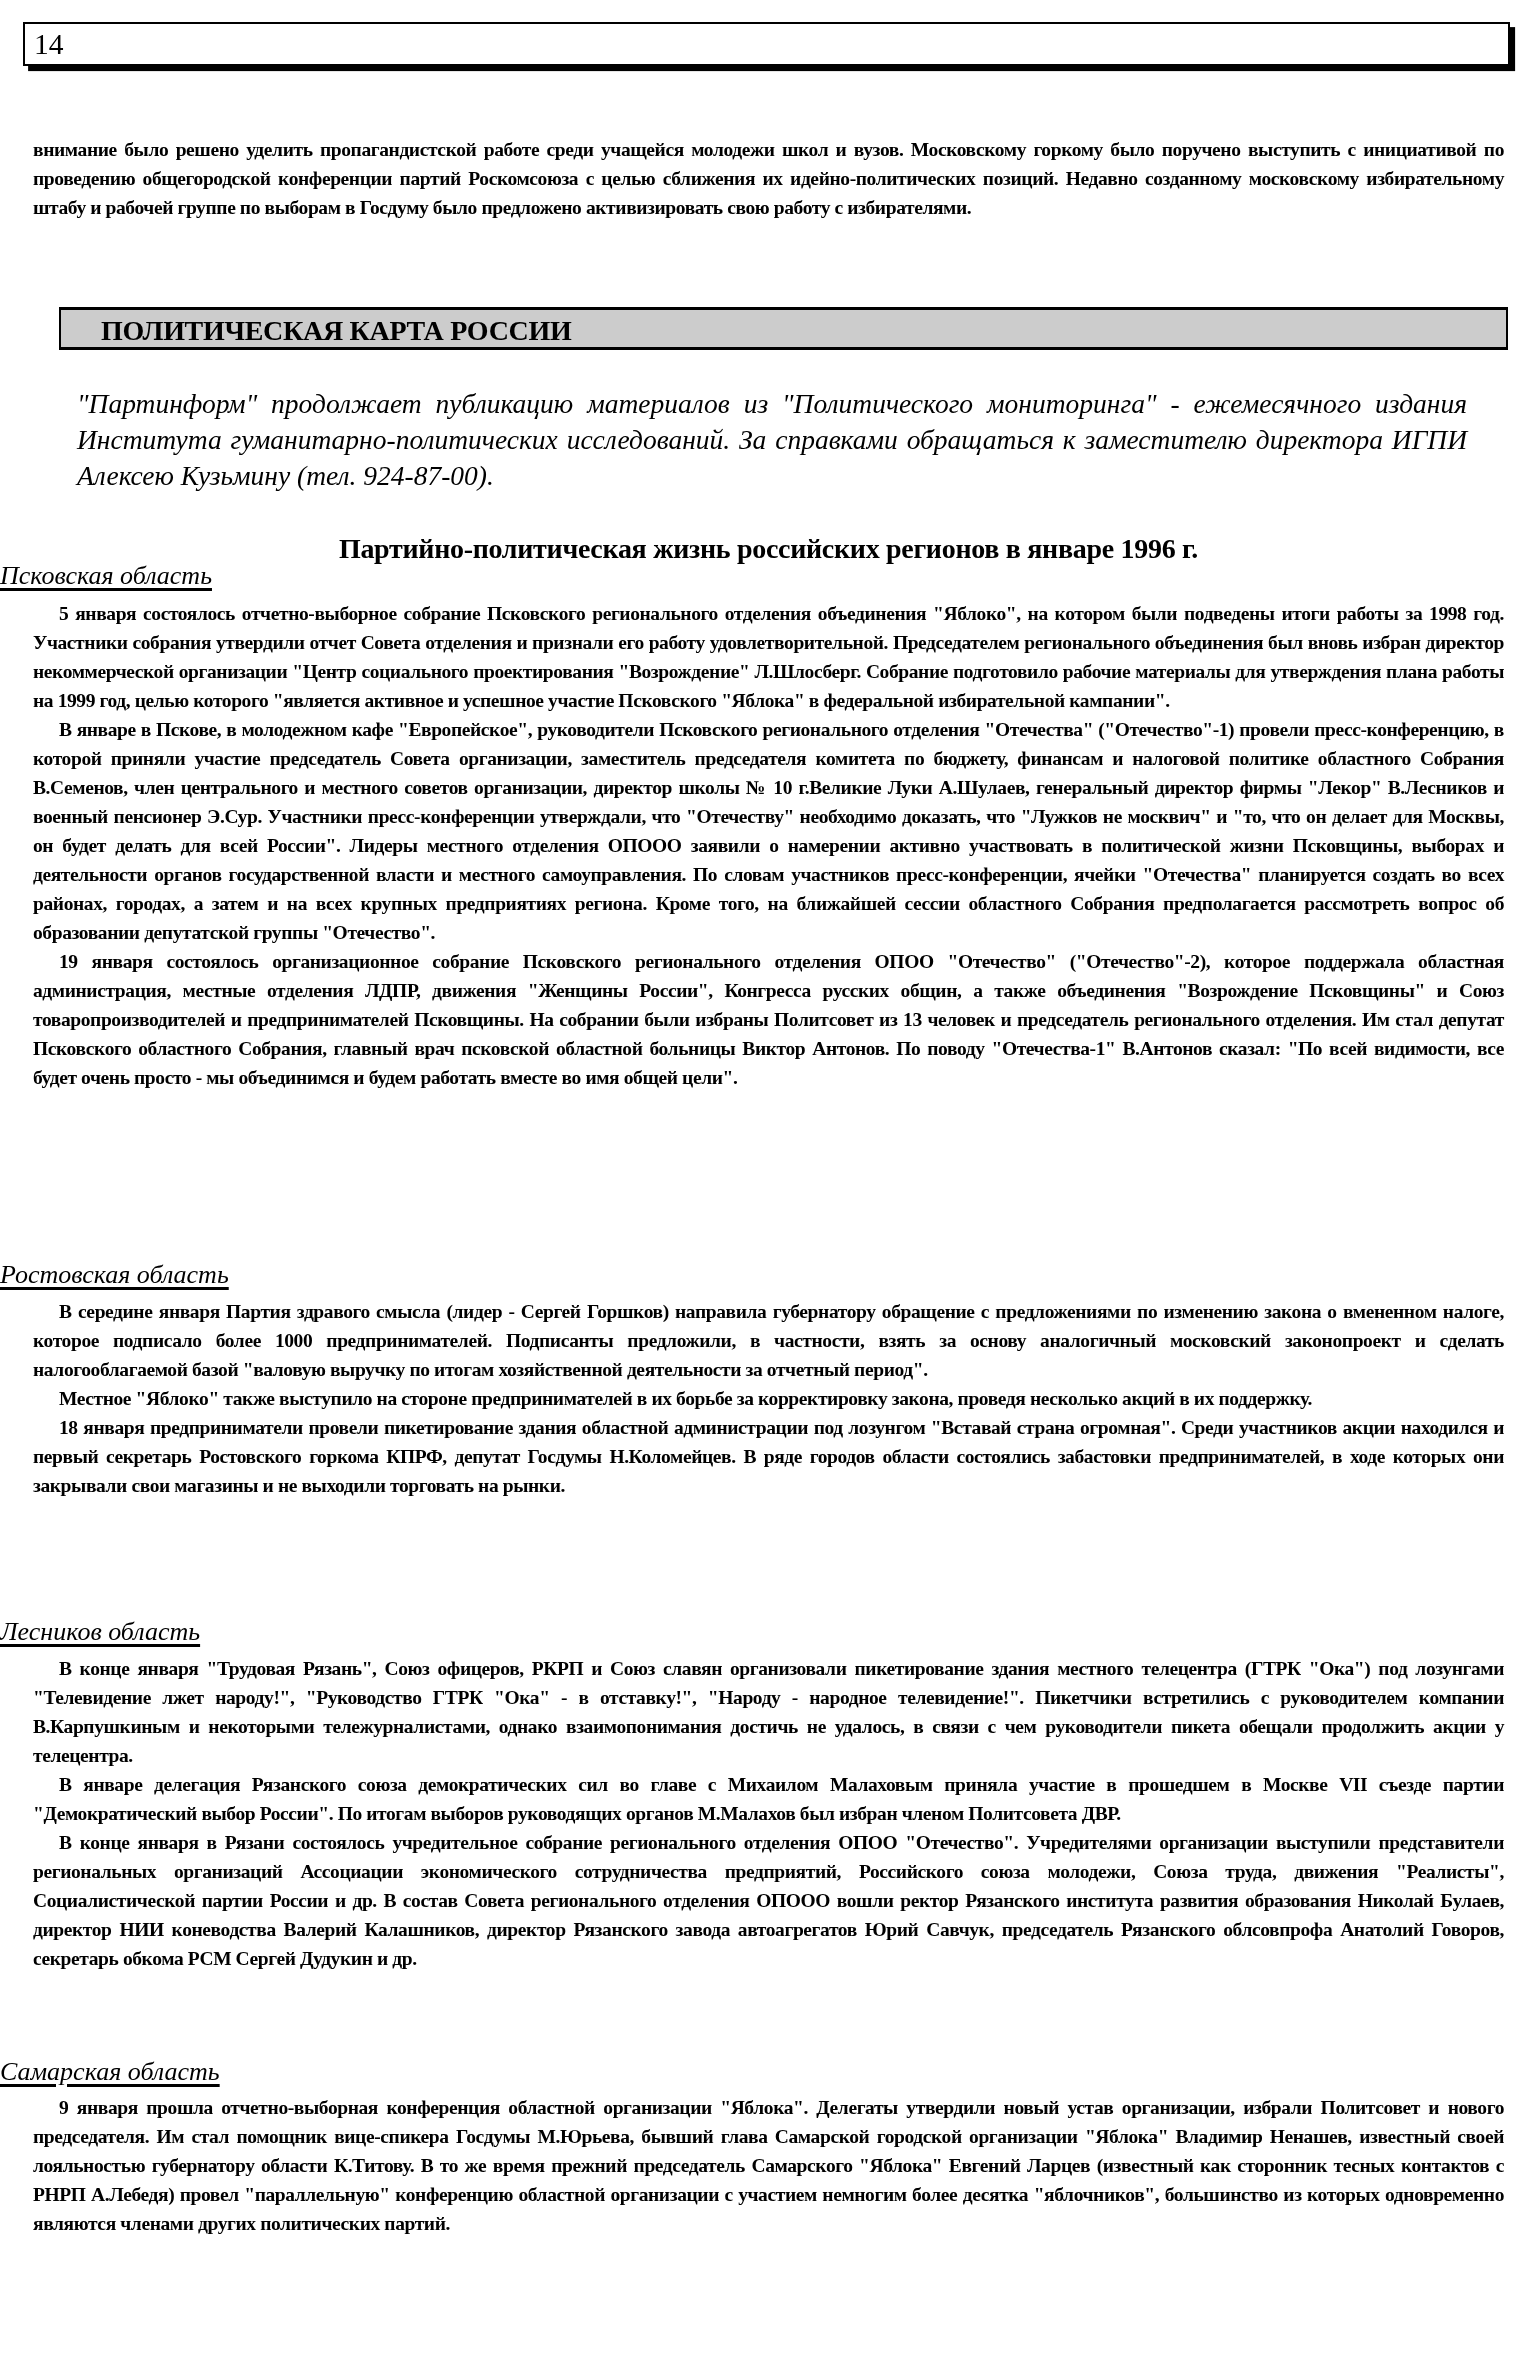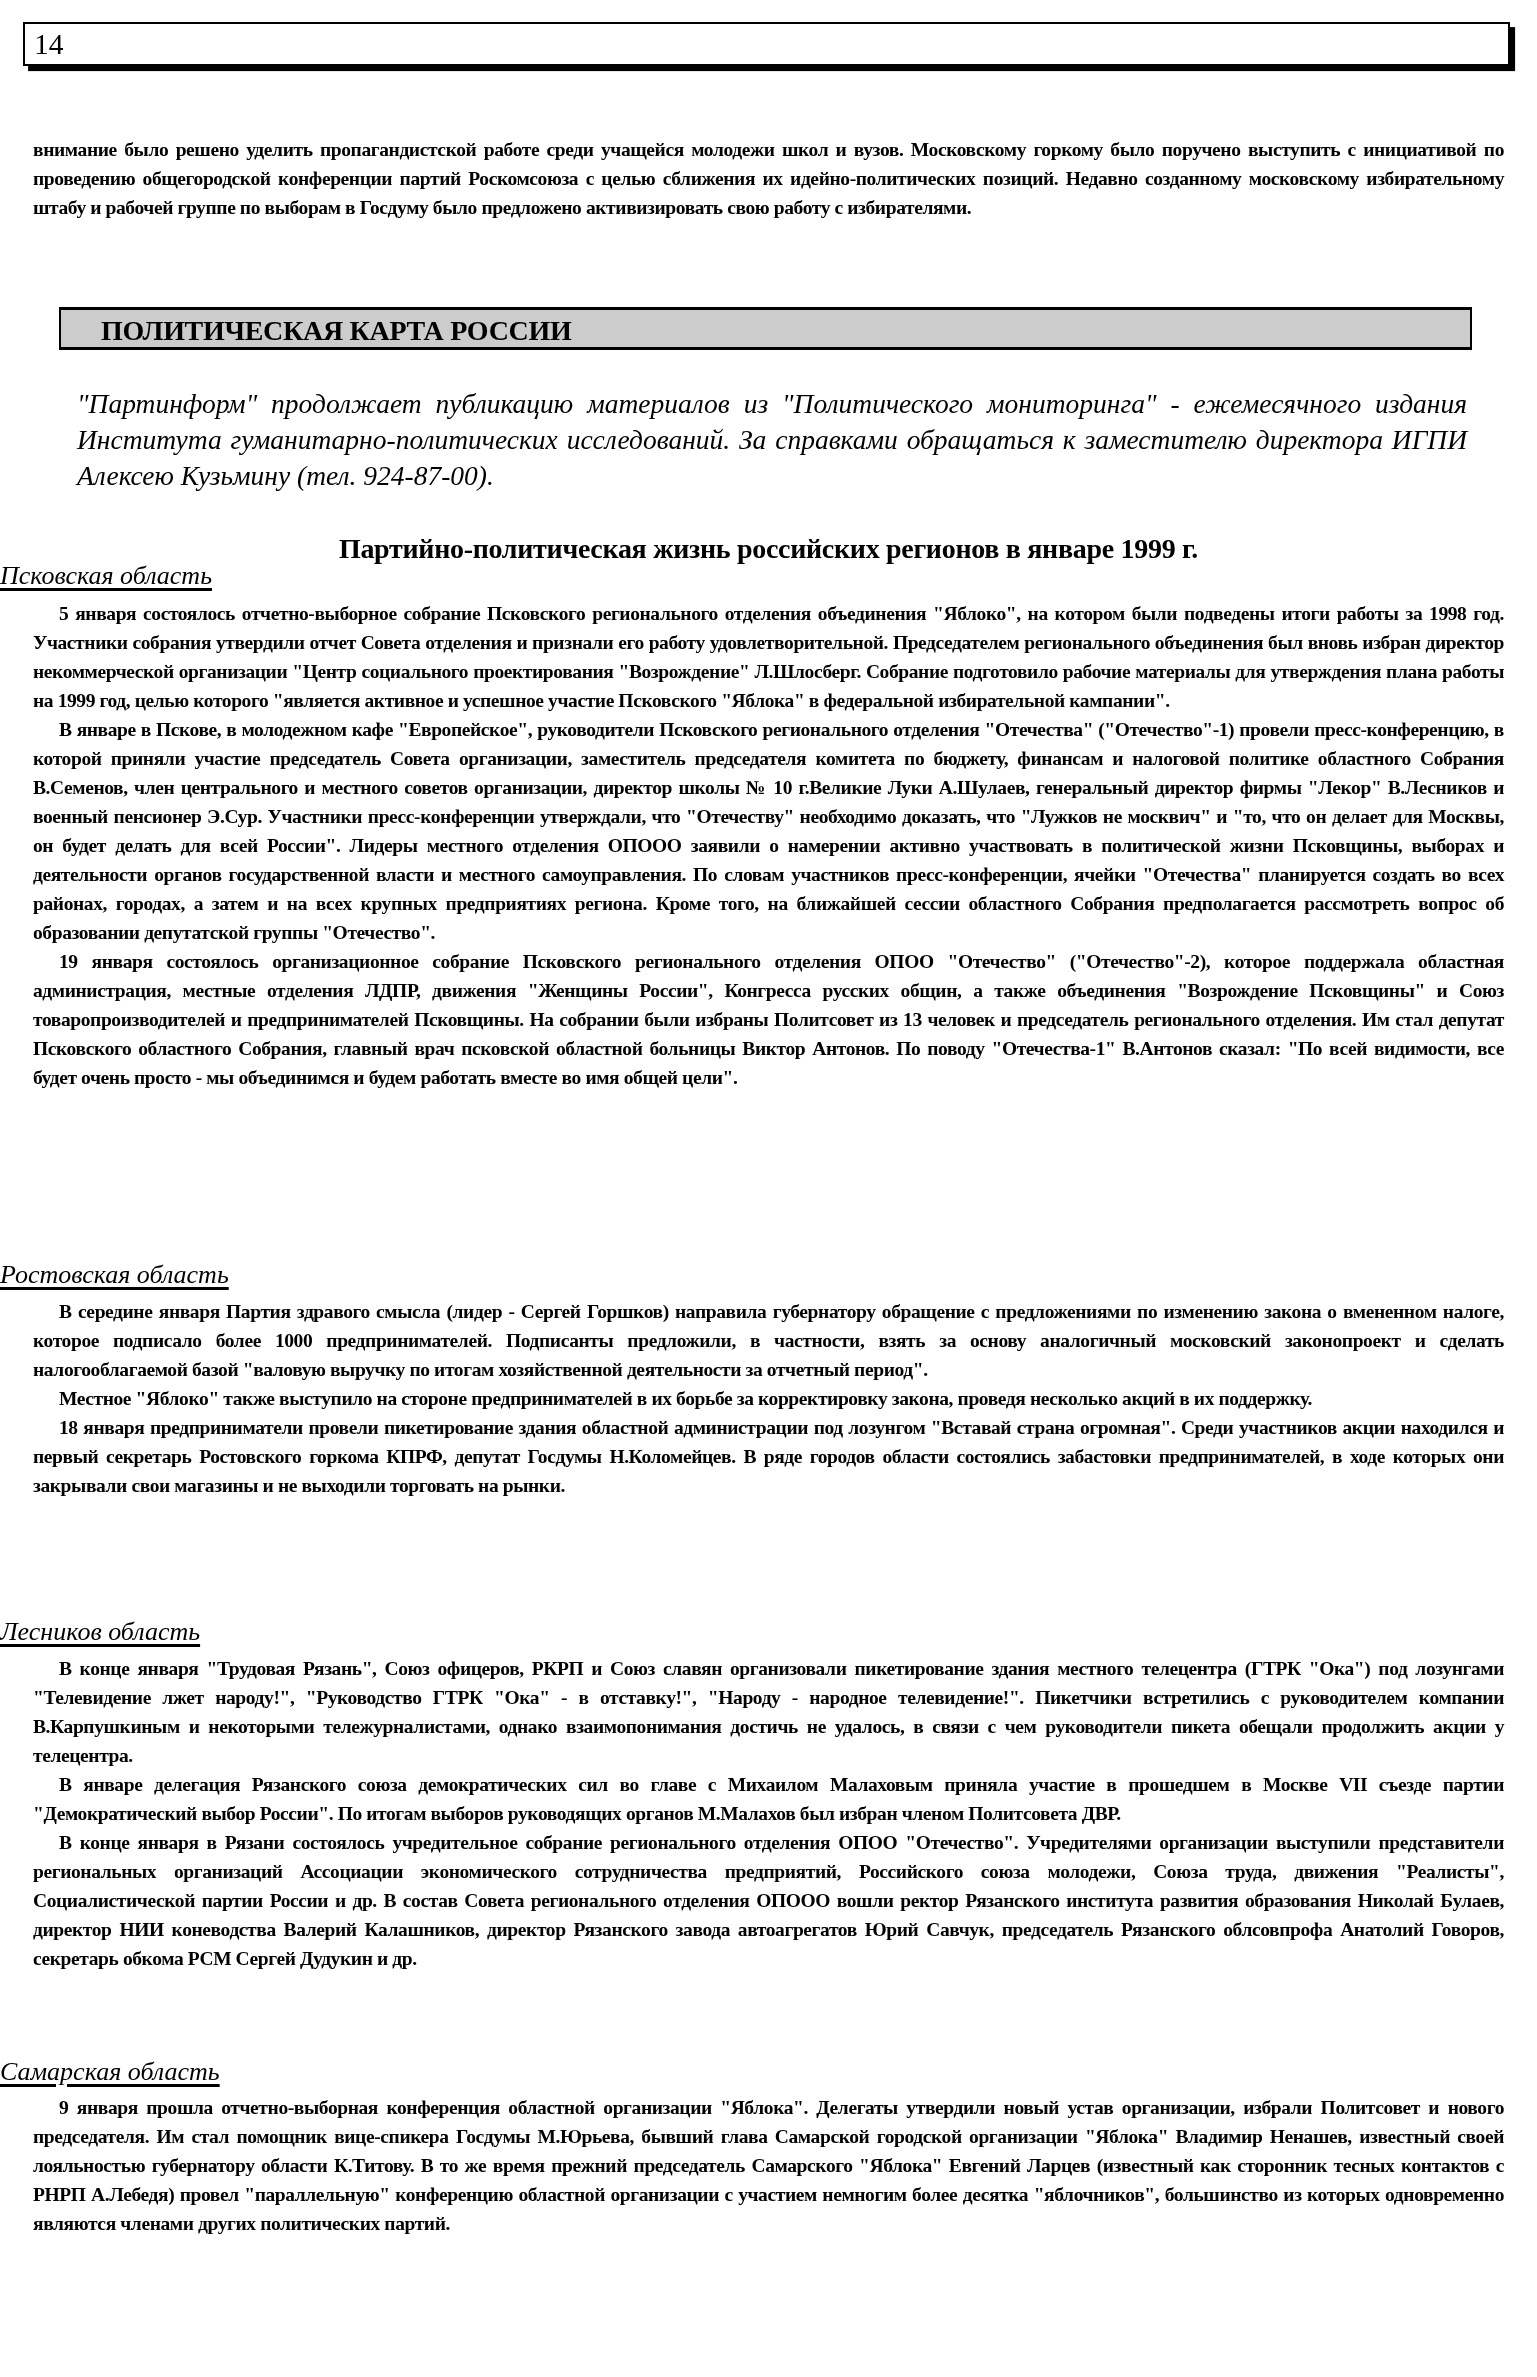--- a/index.html
+++ b/index.html
@@ -7,21 +7,21 @@
          font-family: "Liberation Serif", "DejaVu Serif", serif; color: #000; }
   .page-header { position: absolute; left: 23px; top: 22px; width: 1483px; height: 40px;
                  border: 2.6px solid #000; background: #fff; box-shadow: 5.1px 5.1px 0 #000; }
   .page-num { position: absolute; left: 9px; top: 3.8px; font-size: 29.5px; }
   .pub-info { position: absolute; right: 32px; top: 3.8px; font-size: 29.5px; font-style: italic; }
   .text { position: absolute; left: 33px; width: 1471px; font-weight: bold; font-size: 19.5px;
           line-height: 29px; text-align: justify; letter-spacing: -0.4px; }
   .text p { margin: 0; }
   .text p.ind { text-indent: 26px; }
   .band { position: absolute; left: 59px; top: 307px; width: 1409px; height: 37px;
-          background: #cccccc; border: 2.6px solid #000; border-top-width: 3.2px; border-bottom-width: 3.2px; }
+          background: #cccccc; border: 2.6px solid #000; border-top-width: 3.2px; border-bottom-width: 3.2px; padding-left: 36px; }
   .band span { position: absolute; left: 40px; top: 5.1px; font-size: 28px; font-weight: bold; letter-spacing: -0.3px; }
   .intro { position: absolute; left: 77px; width: 1390px; top: 386px; font-style: italic;
            font-size: 27.5px; line-height: 36px; text-align: justify; }
   .title { position: absolute; left: 0; width: 1537px; top: 533px; text-align: center;
            font-size: 28px; font-weight: bold; letter-spacing: -0.3px; }
   .region { position: absolute; left: 0; width: 1537px; text-align: left; font-size: 26px;
             font-style: italic; text-decoration: underline; text-decoration-thickness: 2.6px; text-underline-offset: 3.8px; }
 </style>
 </head>
 <body>
@@ -33,21 +33,21 @@
 <div class="text" style="top:135px;">
   <p>внимание было решено уделить пропагандистской работе среди учащейся молодежи школ и вузов. Московскому горкому было поручено выступить с инициативой по проведению общегородской конференции партий Роскомсоюза с целью сближения их идейно-политических позиций. Недавно созданному московскому избирательному штабу и рабочей группе по выборам в Госдуму было предложено активизировать свою работу с избирателями.</p>
 </div>
 
 <div class="band">
   <span>ПОЛИТИЧЕСКАЯ КАРТА РОССИИ</span>
 </div>
 
 <div class="intro">"Партинформ" продолжает публикацию материалов из "Политического мониторинга" - ежемесячного издания Института гуманитарно-политических исследований. За справками обращаться к заместителю директора ИГПИ Алексею Кузьмину (тел. 924-87-00).</div>
 
-<div class="title">Партийно-политическая жизнь российских регионов в январе 1999 г.</div>
+<div class="title">Партийно-политическая жизнь российских регионов в январе 1996 г.</div>
 
 <div class="region" style="top:561px;">Псковская область</div>
 <div class="text" style="top:599px;">
   <p class="ind">5 января состоялось отчетно-выборное собрание Псковского регионального отделения объединения "Яблоко", на котором были подведены итоги работы за 1998 год. Участники собрания утвердили отчет Совета отделения и признали его работу удовлетворительной. Председателем регионального объединения был вновь избран директор некоммерческой организации "Центр социального проектирования "Возрождение" Л.Шлосберг. Собрание подготовило рабочие материалы для утверждения плана работы на 1999 год, целью которого "является активное и успешное участие Псковского "Яблока" в федеральной избирательной кампании".</p>
   <p class="ind">В январе в Пскове, в молодежном кафе "Европейское", руководители Псковского регионального отделения "Отечества" ("Отечество"-1) провели пресс-конференцию, в которой приняли участие председатель Совета организации, заместитель председателя комитета по бюджету, финансам и налоговой политике областного Собрания В.Семенов, член центрального и местного советов организации, директор школы № 10 г.Великие Луки А.Шулаев, генеральный директор фирмы "Лекор" В.Лесников и военный пенсионер Э.Сур. Участники пресс-конференции утверждали, что "Отечеству" необходимо доказать, что "Лужков не москвич" и "то, что он делает для Москвы, он будет делать для всей России". Лидеры местного отделения ОПООО заявили о намерении активно участвовать в политической жизни Псковщины, выборах и деятельности органов государственной власти и местного самоуправления. По словам участников пресс-конференции, ячейки "Отечества" планируется создать во всех районах, городах, а затем и на всех крупных предприятиях региона. Кроме того, на ближайшей сессии областного Собрания предполагается рассмотреть вопрос об образовании депутатской группы "Отечество".</p>
   <p class="ind">19 января состоялось организационное собрание Псковского регионального отделения ОПОО "Отечество" ("Отечество"-2), которое поддержала областная администрация, местные отделения ЛДПР, движения "Женщины России", Конгресса русских общин, а также объединения "Возрождение Псковщины" и Союз товаропроизводителей и предпринимателей Псковщины. На собрании были избраны Политсовет из 13 человек и председатель регионального отделения. Им стал депутат Псковского областного Собрания, главный врач псковской областной больницы Виктор Антонов. По поводу "Отечества-1" В.Антонов сказал: "По всей видимости, все будет очень просто - мы объединимся и будем работать вместе во имя общей цели".</p>
 </div>
 
 <div class="region" style="top:1260px;">Ростовская область</div>
 <div class="text" style="top:1297px;">

